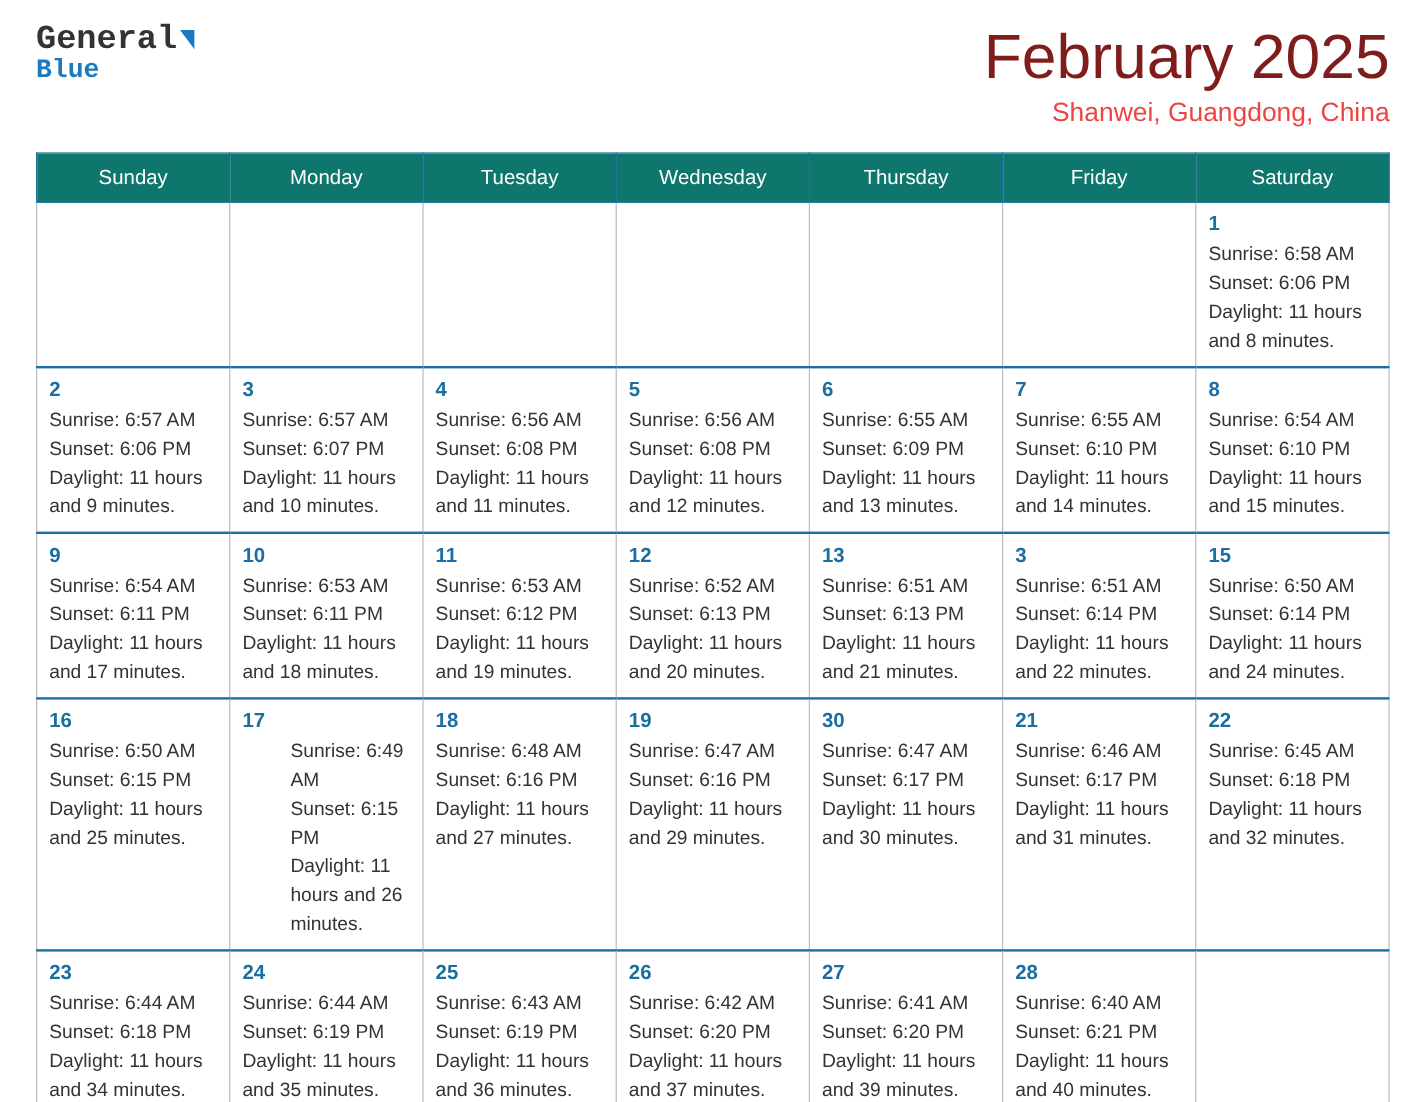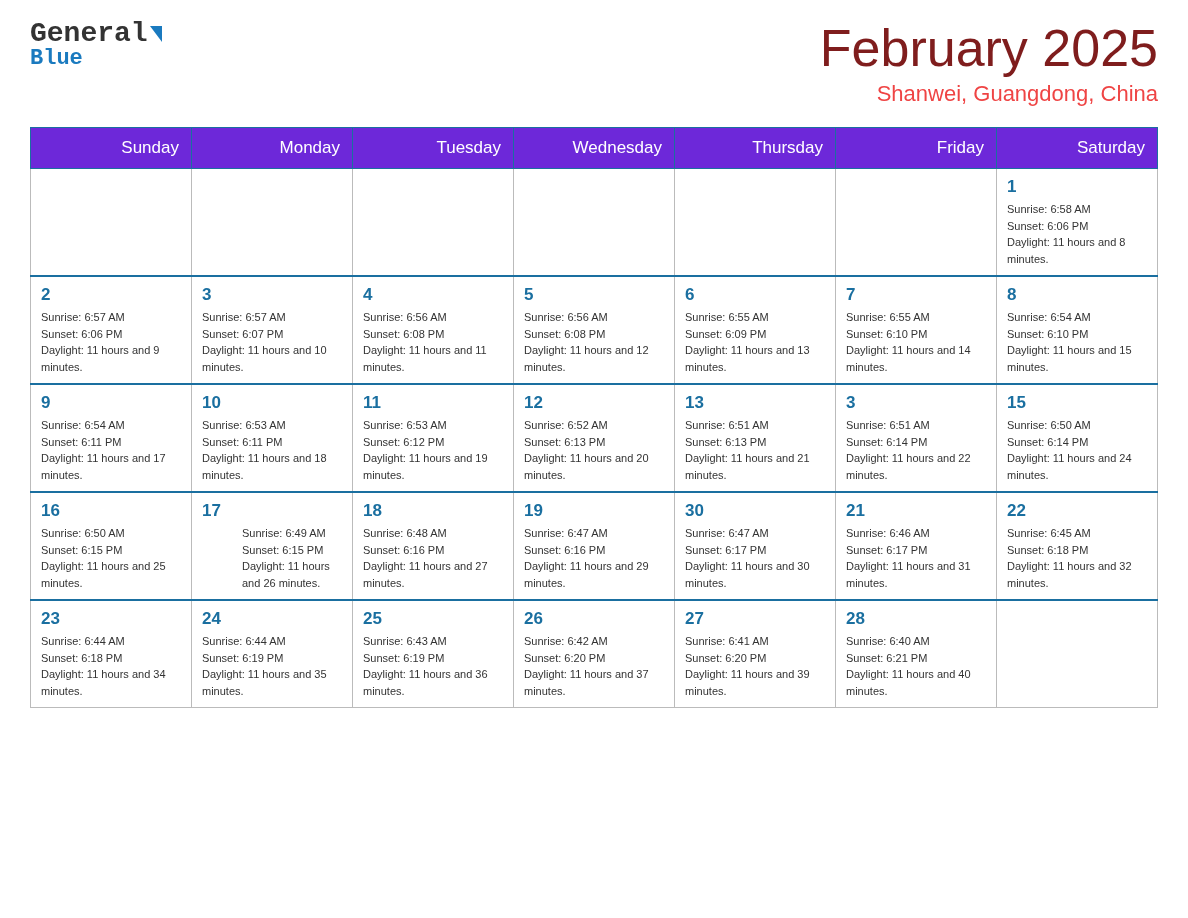--- a/index.html
+++ b/index.html
@@ -49,44 +49,44 @@
       font-size: 22px;
       color: #ef4444;
       margin-top: 4px;
     }
     .calendar {
       width: 100%;
       border-collapse: collapse;
       border: 1px solid #999;
     }
     .calendar th {
-      background-color: #6d28d9;
+      background-color: #0f766e;
       color: #fff;
-      text-align: right;
+      text-align: center;
       padding: 10px 12px;
       font-size: 17px;
       font-weight: normal;
       border: 1px solid #1a6fa0;
     }
     .calendar td {
       vertical-align: top;
       border: 1px solid #bbb;
       padding: 8px 10px;
       width: 14.28%;
       min-height: 100px;
     }
     .day-num {
       font-size: 17px;
       font-weight: bold;
       color: #1a6fa0;
       display: block;
       margin-bottom: 4px;
     }
     .day-info {
-      font-size: 11px;
+      font-size: 16px;
       color: #333;
       line-height: 1.5;
     }
     .empty-cell {
       background: #fff;
     }
     .row-top td {
       border-top: 2px solid #1a6fa0;
     }
   </style>

